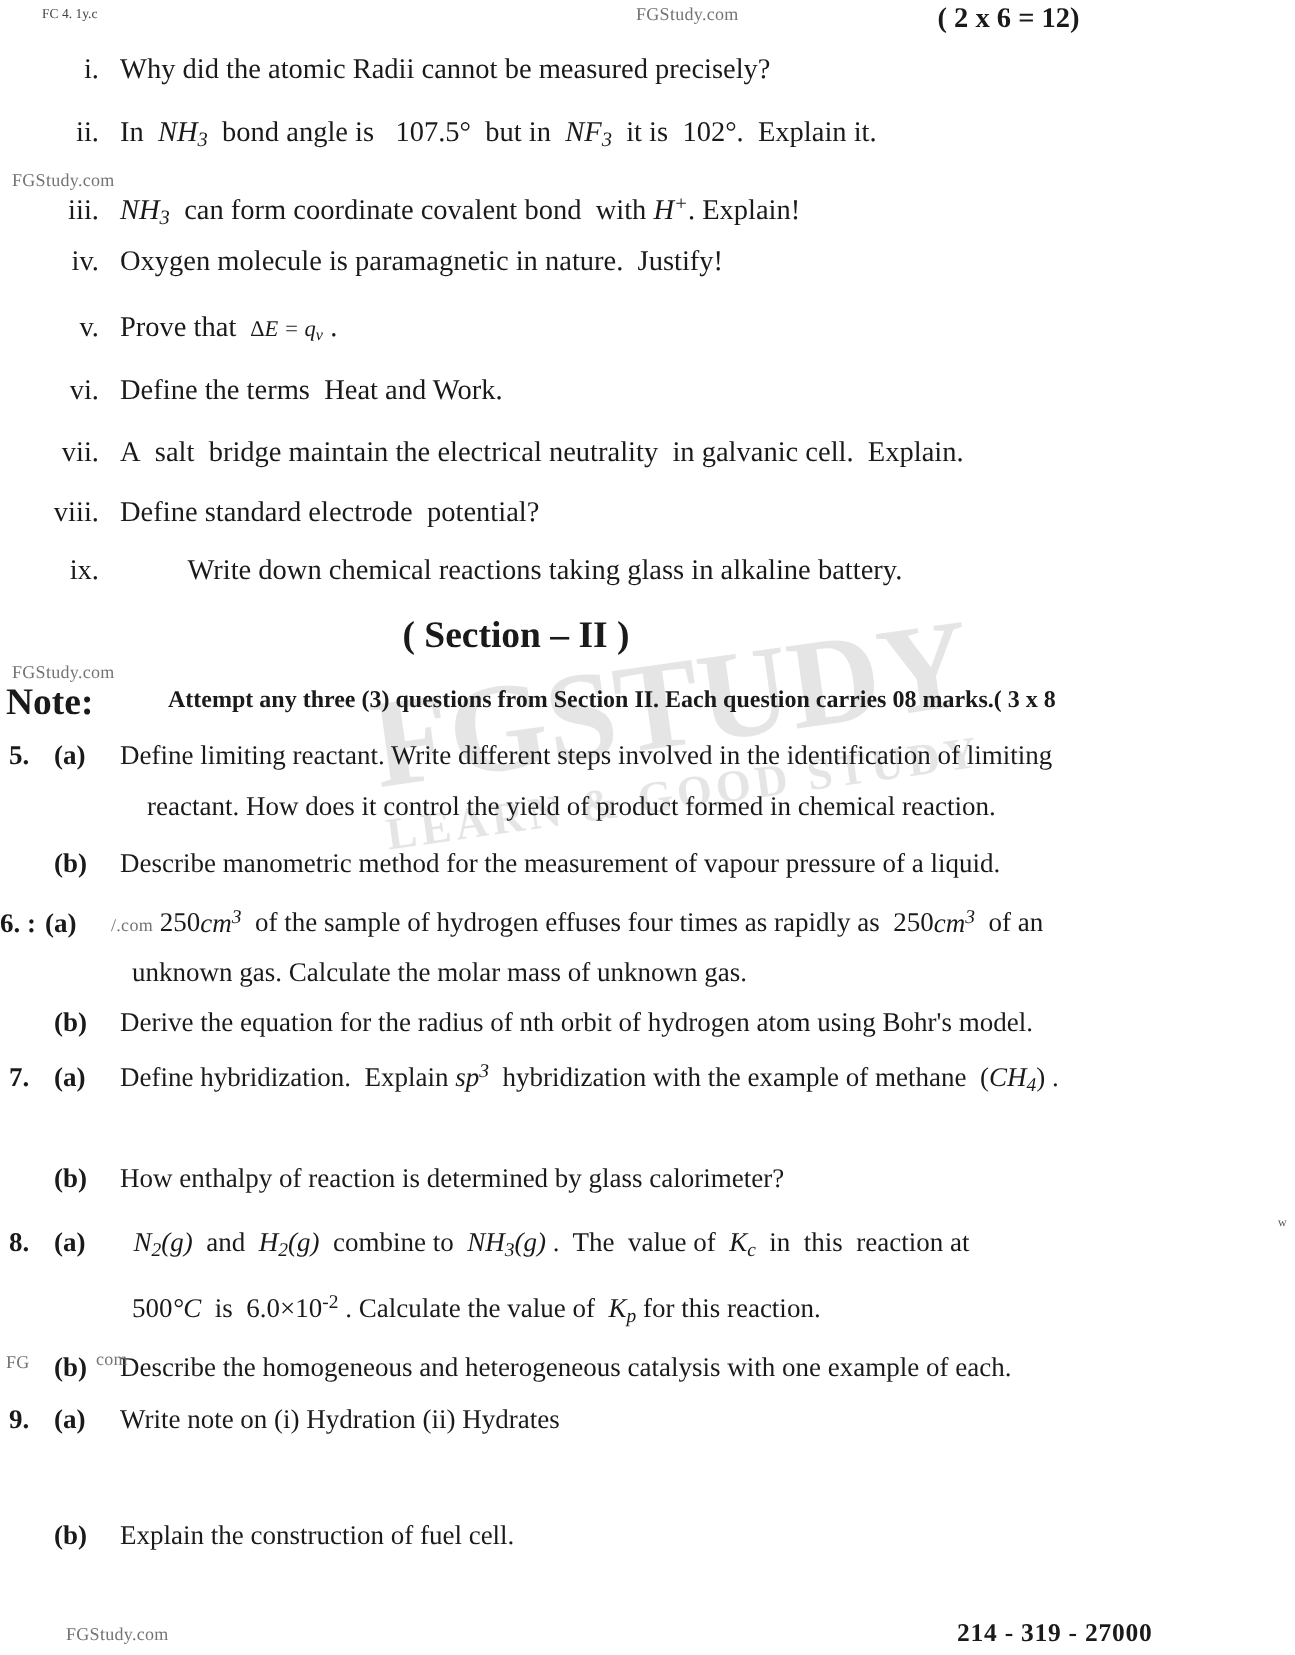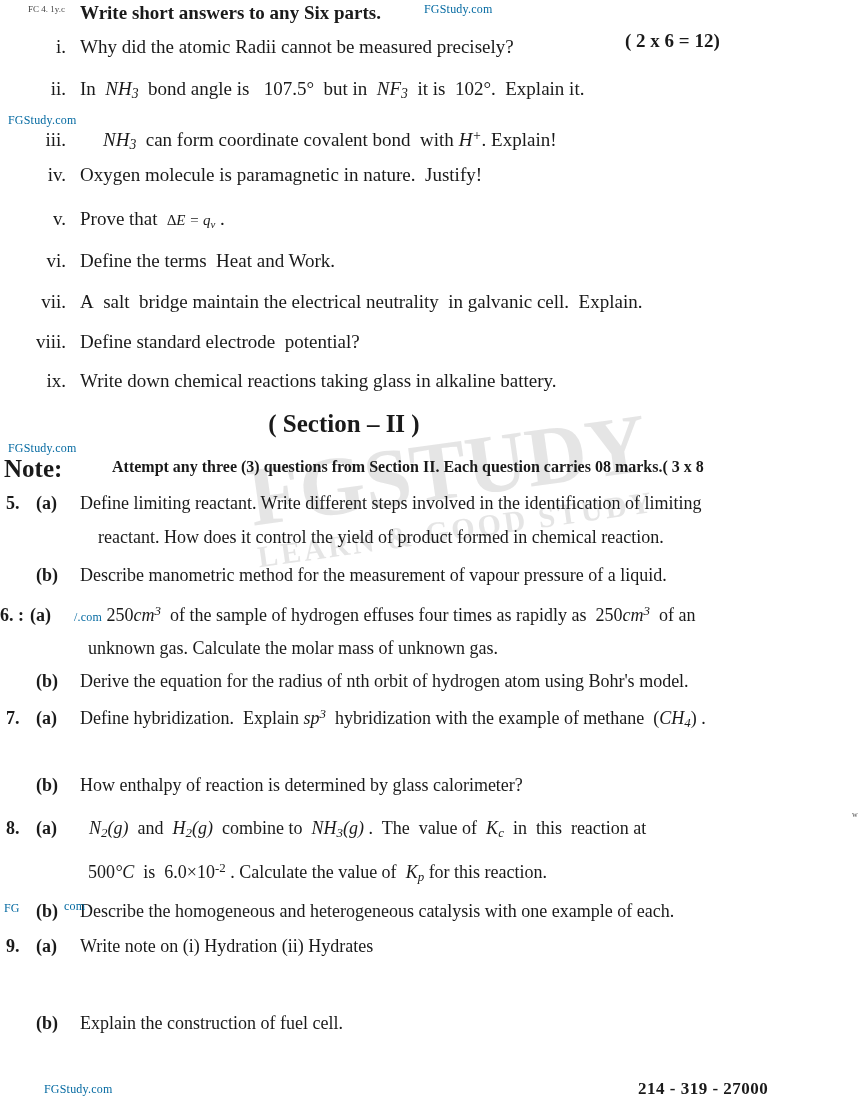--- a/index.html
+++ b/index.html
@@ -17,21 +17,21 @@
   }
   .page {
     position: relative;
     width: 863px;
     height: 1103px;
   }
 
   
   .wm {
     position: absolute;
-    color: #0369a1;
+    color: #737373;
     font-family: "Liberation Serif", serif;
     font-size: 12px;
     letter-spacing: 0.2px;
     white-space: nowrap;
     pointer-events: none;
   }
   .wm-big {
     position: absolute;
     left: 170px;
     top: 430px;
@@ -170,34 +170,33 @@
   </div>
 
   <div class="wm" style="left:424px; top:2px;">FGStudy.com</div>
   <div class="wm" style="left:8px; top:113px;">FGStudy.com</div>
   <div class="wm" style="left:8px; top:441px;">FGStudy.com</div>
   <div class="wm" style="left:44px; top:1082px;">FGStudy.com</div>
 
   <div class="t tiny-code" style="left:28px; top:4px;">FC 4. 1y.c</div>
   <div class="side-mark" style="left:852px; top:810px;">w</div>
 
-  <div class="t hdr-title" style="left:80px; top:2px;">Write short answers to any Six parts.</div>
-  <div class="t hdr-marks" style="left:625px; top:2px;margin-top:28px;">( 2 x 6 = 12)</div>
+  <div class="t hdr-marks" style="left:625px; top:2px;">( 2 x 6 = 12)</div>
 
   <div class="q-row" style="left:20px; top:36px;">
     <span class="q-num">i.</span>
     <span class="q-text">Why did the atomic Radii cannot be measured precisely?</span>
   </div>
 
   <div class="q-row" style="left:20px; top:78px;">
     <span class="q-num">ii.</span>
     <span class="q-text">In&nbsp; <span class="mi">NH<span class="sub">3</span></span>&nbsp; bond angle is &nbsp; 107.5°&nbsp; but in&nbsp; <span class="mi">NF<span class="sub">3</span></span>&nbsp; it is&nbsp; 102°.&nbsp; Explain it.</span>
   </div>
 
-  <div class="q-row" style="left:20px; top:128px;gap:23px;">
+  <div class="q-row" style="left:20px; top:128px;">
     <span class="q-num">iii.</span>
     <span class="q-text"><span class="mi">NH<span class="sub">3</span></span>&nbsp; can form coordinate covalent bond&nbsp; with <span class="mi">H<span class="sup">+</span></span>. Explain!</span>
   </div>
 
   <div class="q-row" style="left:20px; top:164px;">
     <span class="q-num">iv.</span>
     <span class="q-text">Oxygen molecule is paramagnetic in nature.&nbsp; Justify!</span>
   </div>
 
   <div class="q-row" style="left:20px; top:208px;">
@@ -213,21 +212,21 @@
   <div class="q-row" style="left:20px; top:291px;align-items:flex-end;">
     <span class="q-num">vii.</span>
     <span class="q-text">A&nbsp; salt&nbsp; bridge maintain the electrical neutrality&nbsp; in galvanic cell.&nbsp; Explain.</span>
   </div>
 
   <div class="q-row" style="left:20px; top:331px;">
     <span class="q-num">viii.</span>
     <span class="q-text">Define standard electrode&nbsp; potential?</span>
   </div>
 
-  <div class="q-row" style="left:20px; top:370px;">
+  <div class="q-row" style="left:20px; top:370px;gap:45px;">
     <span class="q-num">ix.</span>
     <span class="q-text">Write down chemical reactions taking glass in alkaline battery.</span>
   </div>
 
   <div class="section-head" style="top:410px;">( Section – II )</div>
 
   <div class="t note-label" style="left:4px; top:455px;">Note:</div>
   <div class="t note-text" style="left:92px; top:458px;margin-left:20px;">Attempt any three (3) questions from Section II.   Each question carries 08 marks.( 3 x 8</div>
 
   <div class="s2-row" style="left:6px; top:493px;">

